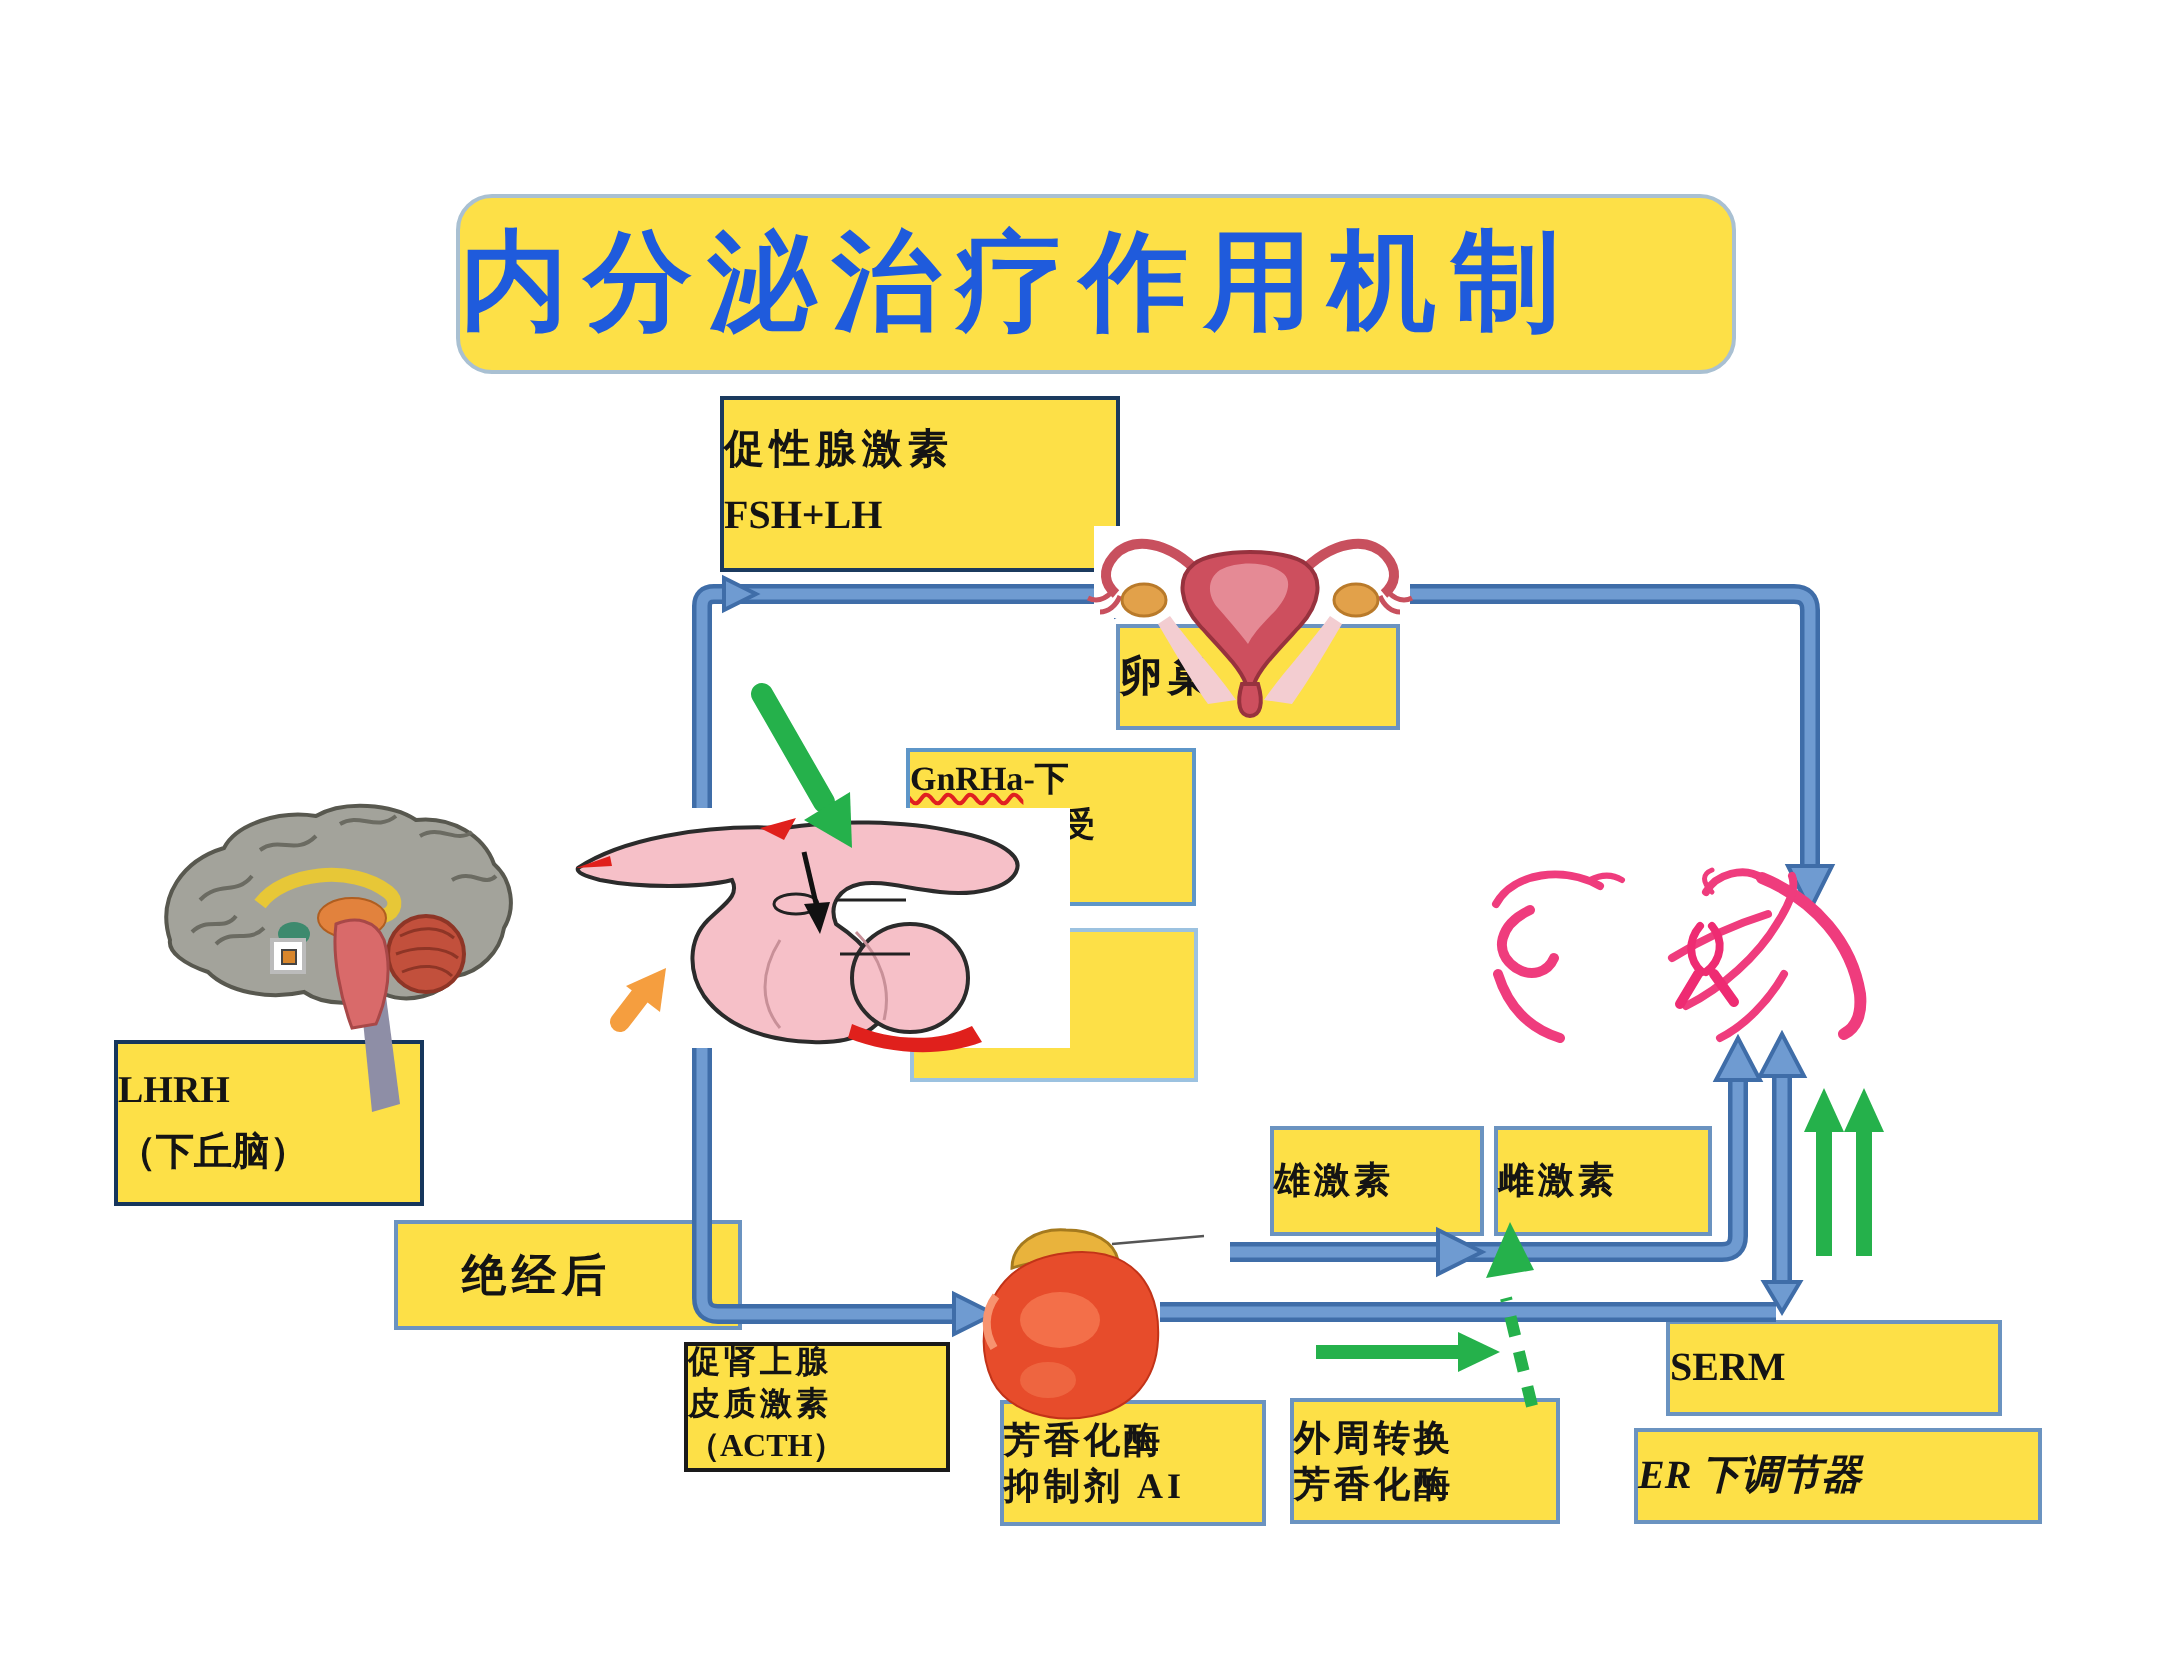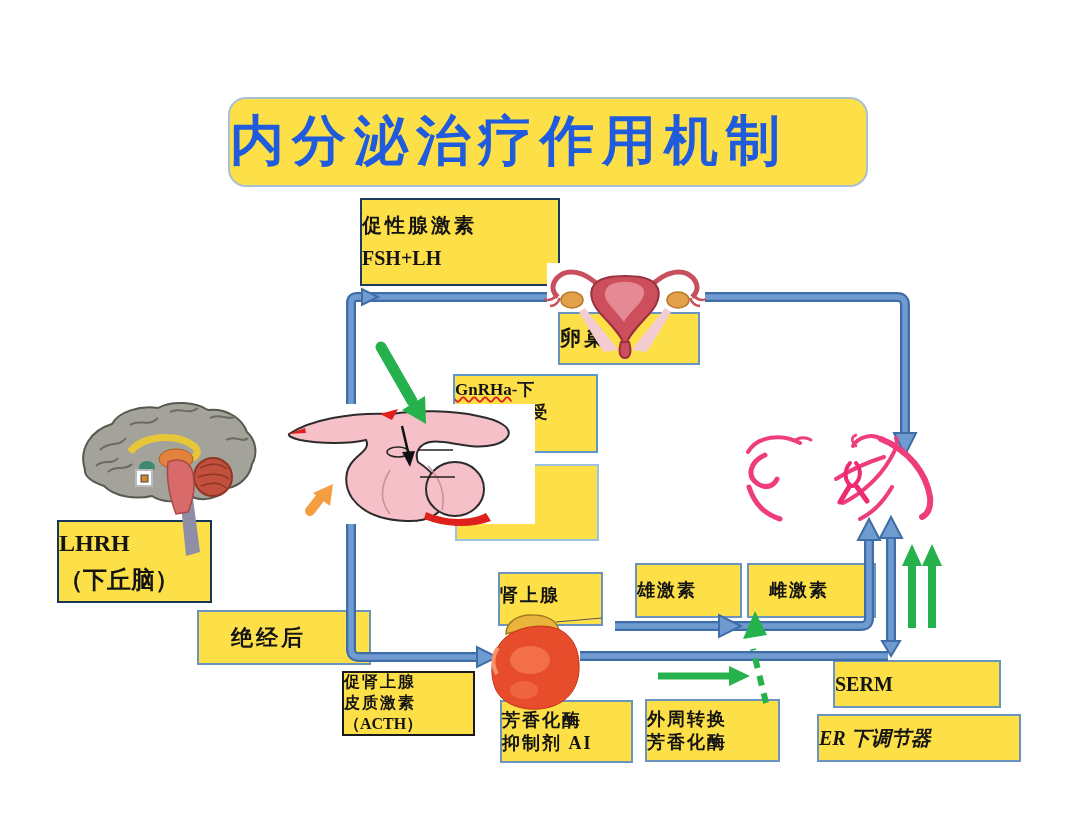--- a/index.html
+++ b/index.html
@@ -43,44 +43,41 @@
   <div class="box midblue-border" style="left:453px;top:374px;width:141px;height:75px;font-size:17px;line-height:1.35;">
     <span><span class="wavy">GnRHa</span><span>-下</span></span>
     <span>调 LHRH 受</span>
     <span>体</span>
   </div>
 
   <div class="box lightblue-border" style="left:455px;top:464px;width:140px;height:73px;font-size:21px;">
     <span class="ls5">垂体</span>
   </div>
 
-  <div class="box dark-border" style="left:57px;top:520px;width:151px;height:79px;font-size:24px;">
+  <div class="box dark-border" style="left:57px;top:520px;width:151px;height:79px;font-size:19px;">
     <span>LHRH</span>
     <span style="margin-top:7px;">（下丘脑）</span>
   </div>
 
   <div class="box blue-border" style="left:197px;top:610px;width:138px;height:51px;font-size:22px;padding-left:32px;">
     <span class="ls3">绝经后</span>
   </div>
 
   <div class="box black-border" style="left:342px;top:671px;width:129px;height:61px;font-size:16px;line-height:1.3;">
     <span class="ls2">促肾上腺</span>
     <span class="ls2">皮质激素</span>
     <span>（ACTH）</span>
   </div>
 
-  <div class="box blue-border" style="left:498px;top:572px;width:105px;height:54px;font-size:18px;justify-content:flex-start;padding-top:10px;box-sizing:border-box;">
-    <span class="ls2">肾上腺</span>
-  </div>
 
   <div class="box blue-border" style="left:635px;top:563px;width:103px;height:51px;font-size:18px;">
     <span class="ls2">雄激素</span>
   </div>
 
-  <div class="box blue-border" style="left:747px;top:563px;width:105px;height:51px;font-size:18px;padding-left:20px;">
+  <div class="box blue-border" style="left:747px;top:563px;width:105px;height:51px;font-size:18px;">
     <span class="ls2">雌激素</span>
   </div>
 
   <div class="box blue-border" style="left:500px;top:700px;width:129px;height:59px;font-size:18px;">
     <span class="ls2">芳香化酶</span>
     <span class="ls2">抑制剂 AI</span>
   </div>
 
   <div class="box blue-border" style="left:645px;top:699px;width:131px;height:59px;font-size:18px;">
     <span class="ls2">外周转换</span>

